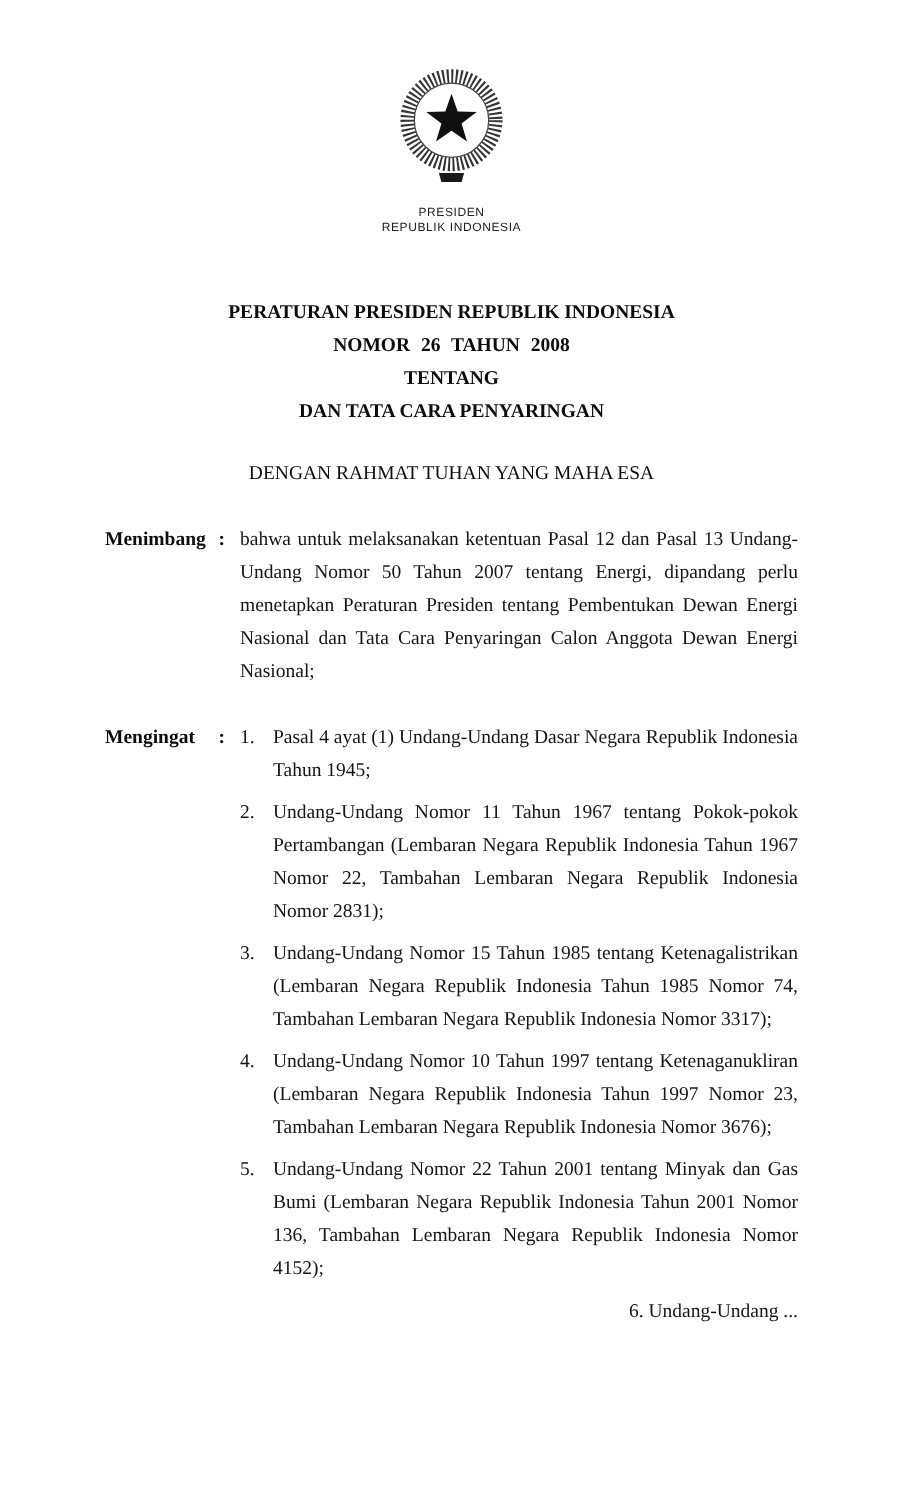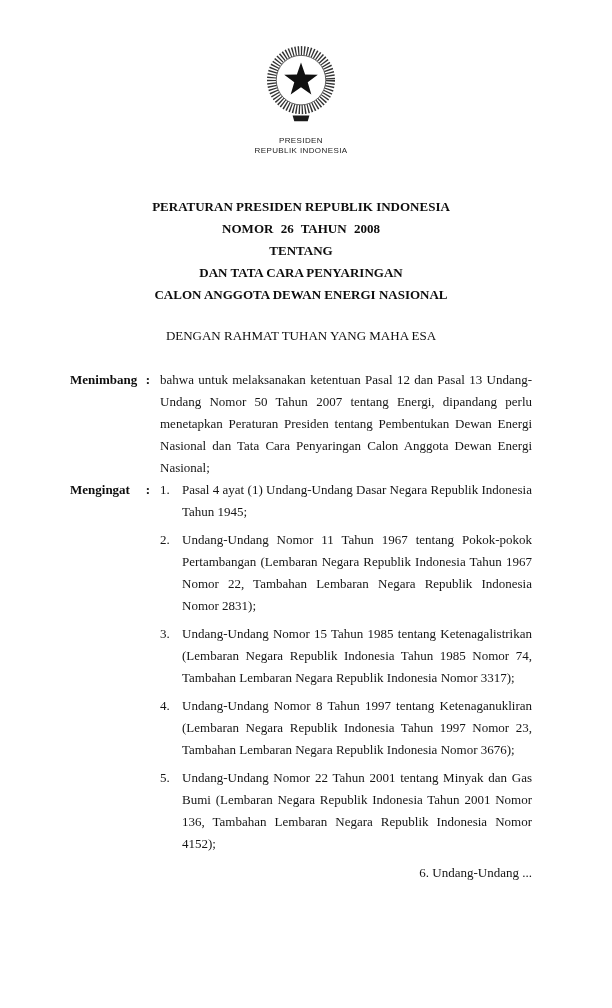--- a/index.html
+++ b/index.html
@@ -30,21 +30,21 @@
   }
   .title-spaced { word-spacing: 4px; }
   .invocation, .authority {
     text-align: center; font-weight: normal; font-size: 13px;
     line-height: 15px; color: #0d0d0d;
   }
   .invocation { margin-top: 22px; }
   .authority { margin-top: 22px; }
   .section { display: flex; font-size: 13px; line-height: 22px; }
   .section-menimbang { margin-top: 26px; }
-  .section-mengingat { }
+  .section-mengingat { margin-top: 22px; }
   .section-label {
     flex: 0 0 80px;
     display: flex; justify-content: space-between;
     font-weight: bold; color: #0d0d0d;
   }
   .section-gap { flex: 0 0 10px; }
   .section-body { flex: 1; }
   .justified { text-align: justify; }
   .legal-item { display: flex; margin-bottom: 6px; }
   .legal-item:last-child { margin-bottom: 0; }
@@ -72,21 +72,20 @@
       <div>PRESIDEN</div>
       <div>REPUBLIK INDONESIA</div>
     </div>
   </div>
 
   <div class="title-block">
     <div>PERATURAN PRESIDEN REPUBLIK INDONESIA</div>
     <div class="title-spaced">NOMOR 26 TAHUN 2008</div>
     <div>TENTANG</div>
     <div>DAN TATA CARA PENYARINGAN</div>
-    <div>CALON ANGGOTA DEWAN ENERGI NASIONAL</div>
   </div>
 
   <div class="invocation">DENGAN RAHMAT TUHAN YANG MAHA ESA</div>
 
   <div class="section section-menimbang">
     <div class="section-label">
       <span>Menimbang</span>
       <span>:</span>
     </div>
     <div class="section-gap"></div>
@@ -111,21 +110,21 @@
         <div class="legal-text">Undang-Undang Nomor 11 Tahun 1967 tentang Pokok-pokok Pertambangan (Lembaran Negara Republik Indonesia Tahun 1967 Nomor 22, Tambahan Lembaran Negara Republik Indonesia Nomor 2831);</div>
       </div>
 
       <div class="legal-item">
         <div class="legal-num">3.</div>
         <div class="legal-text">Undang-Undang Nomor 15 Tahun 1985 tentang Ketenagalistrikan (Lembaran Negara Republik Indonesia Tahun 1985 Nomor 74, Tambahan Lembaran Negara Republik Indonesia Nomor 3317);</div>
       </div>
 
       <div class="legal-item">
         <div class="legal-num">4.</div>
-        <div class="legal-text">Undang-Undang Nomor 8 Tahun 1997 tentang Ketenaganukliran (Lembaran Negara Republik Indonesia Tahun 1997 Nomor 23, Tambahan Lembaran Negara Republik Indonesia Nomor 3676);</div>
+        <div class="legal-text">Undang-Undang Nomor 10 Tahun 1997 tentang Ketenaganukliran (Lembaran Negara Republik Indonesia Tahun 1997 Nomor 23, Tambahan Lembaran Negara Republik Indonesia Nomor 3676);</div>
       </div>
 
       <div class="legal-item">
         <div class="legal-num">5.</div>
         <div class="legal-text">Undang-Undang Nomor 22 Tahun 2001 tentang Minyak dan Gas Bumi (Lembaran Negara Republik Indonesia Tahun 2001 Nomor 136, Tambahan Lembaran Negara Republik Indonesia Nomor 4152);</div>
       </div>
 
     </div>
   </div>
 

